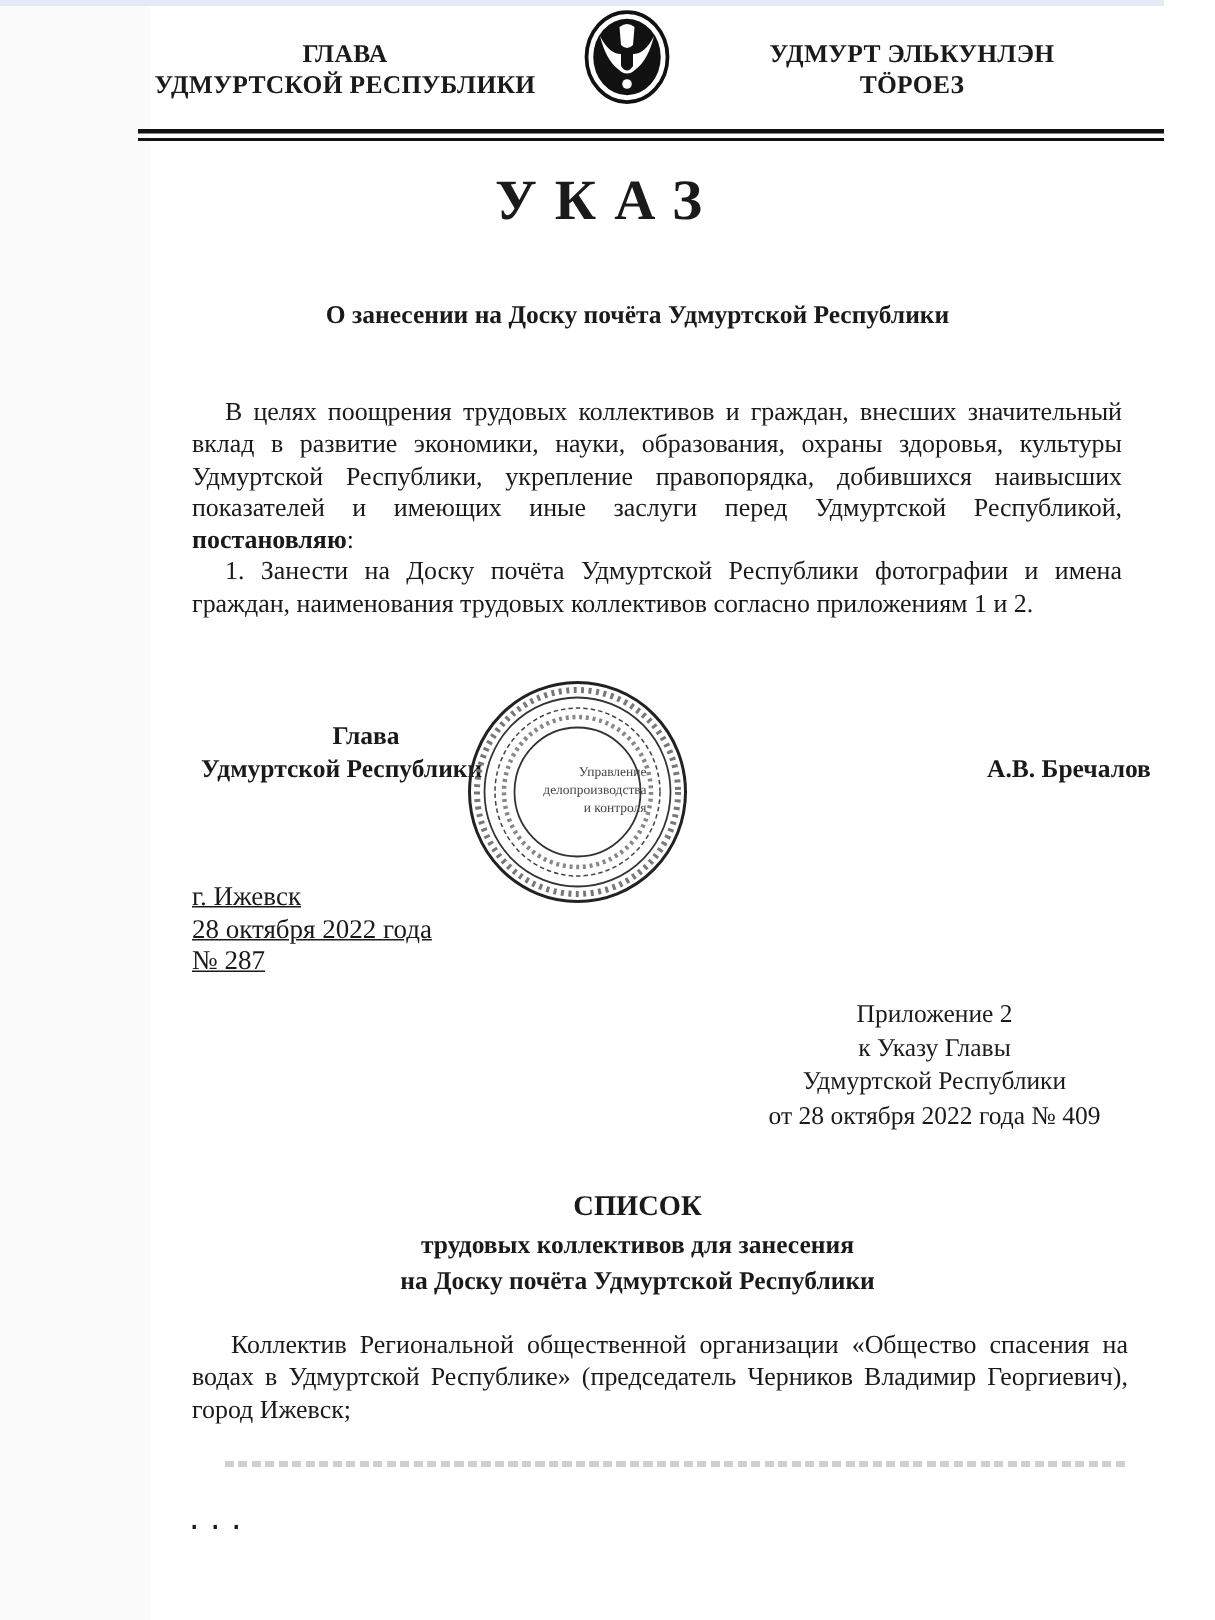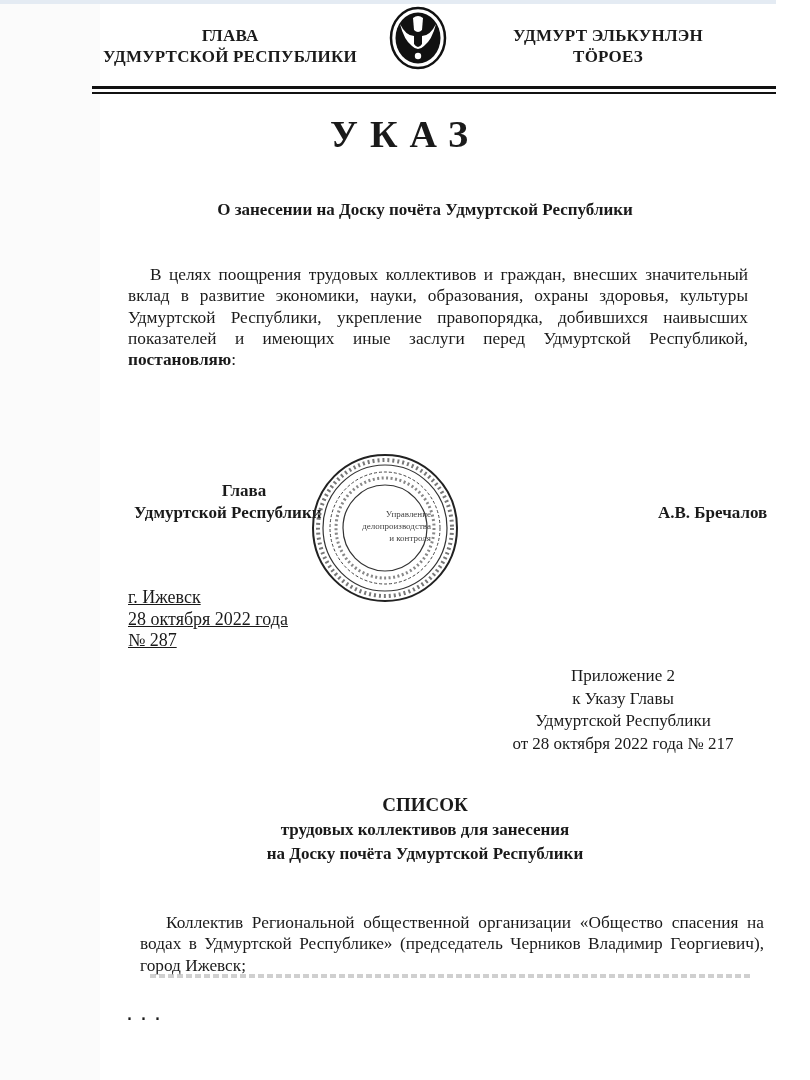--- a/index.html
+++ b/index.html
@@ -54,20 +54,21 @@
 </div>
 
 <div class="abs rule1"></div>
 <div class="abs rule2"></div>
 
 <div class="abs title">УКАЗ</div>
 <div class="abs subtitle">О занесении на Доску почёта Удмуртской Республики</div>
 
 <div class="abs body-text" style="top:264px;">
   <p class="para"><span>В целях поощрения трудовых коллективов и граждан, внесших значительный вклад в развитие экономики, науки, образования, охраны здоровья, культуры Удмуртской Республики, укрепление правопорядка, добившихся наивысших показателей и имеющих иные заслуги перед Удмуртской Республикой,</span> <b>постановляю</b><span>:</span></p>
+  <p class="para">1. Занести на Доску почёта Удмуртской Республики фотографии и имена граждан, наименования трудовых коллективов согласно приложениям 1 и 2.</p>
 </div>
 
 <div class="abs sig" style="left:134px; top:480px; width:220px; text-align:center;">
   <div>Глава</div>
   <div style="text-align:left;">Удмуртской Республики</div>
 </div>
 
 <div class="abs" style="left:309px; top:452px; width:152px; height:152px;">
   <svg width="152" height="152" viewBox="0 0 152 152">
     <ellipse cx="76" cy="76" rx="72" ry="73" fill="none" stroke="#222" stroke-width="2"></ellipse>
@@ -89,27 +90,27 @@
 <div class="abs plain" style="left:128px; top:587px;">
   <div>г. Ижевск</div>
   <div>28 октября 2022 года</div>
   <div>№ 287</div>
 </div>
 
 <div class="abs annex" style="top:665px;">
   <div>Приложение 2</div>
   <div>к Указу Главы</div>
   <div>Удмуртской Республики</div>
-  <div>от 28 октября 2022 года № 217</div>
+  <div>от 28 октября 2022 года № 409</div>
 </div>
 
 <div class="abs list-title" style="top:794px; font-size:19px;">СПИСОК</div>
 <div class="abs list-title" style="top:818px; font-size:17px; line-height:24px;">
   <div>трудовых коллективов для занесения</div>
   <div>на Доску почёта Удмуртской Республики</div>
 </div>
 
-<div class="abs body-text" style="top:912px; left:128px; width:624px;margin-left:12px;">
+<div class="abs body-text" style="top:886px; left:128px; width:624px;">
   <p class="para" style="text-indent:26px;">Коллектив Региональной общественной организации «Общество спасения на водах в Удмуртской Республике» (председатель Черников Владимир Георгиевич), город Ижевск;</p>
 </div>
 <div class="abs faded-line"></div>
 
 <div class="abs ellipsis">...</div>
 
 </body></html>

